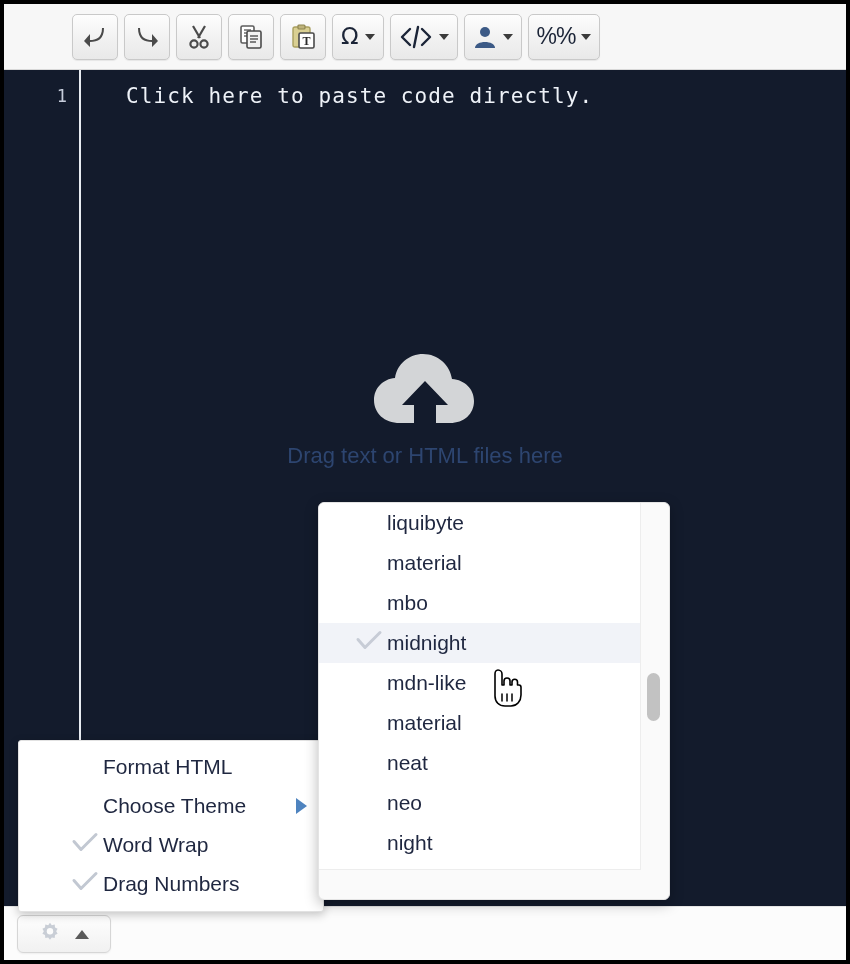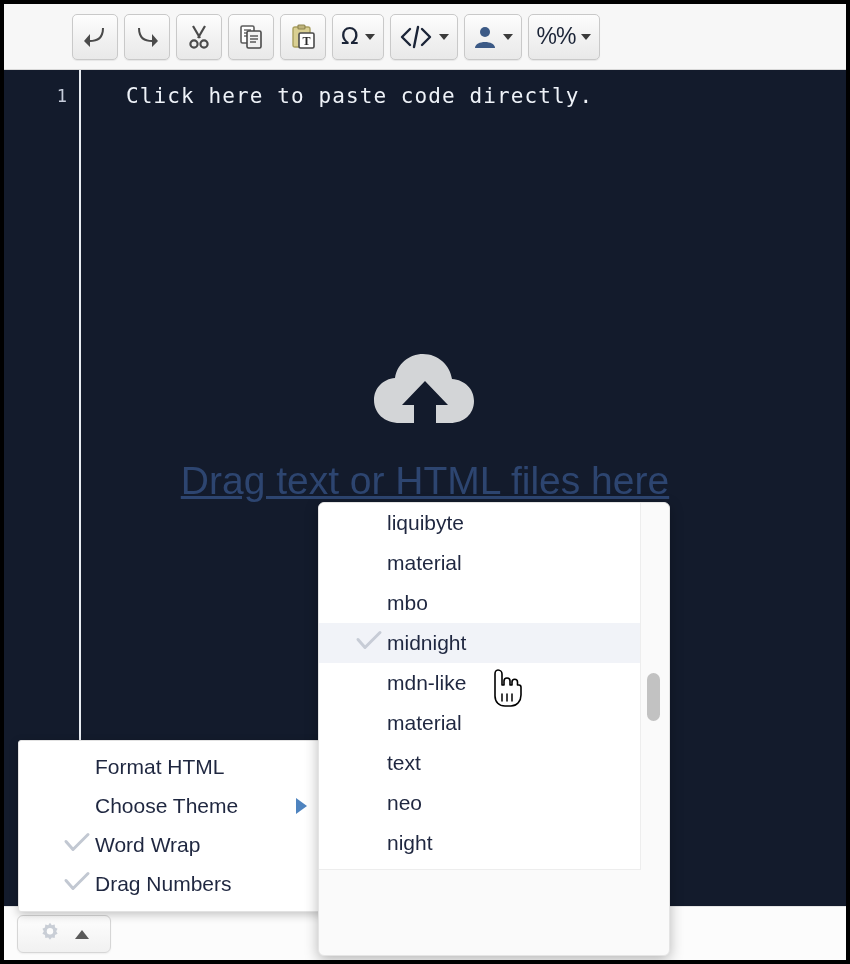--- a/index.html
+++ b/index.html
@@ -120,38 +120,37 @@
 
   .dropzone {
     position: absolute;
     left: 0; top: 275px;
     width: 842px;
     text-align: center;
     pointer-events: none;
   }
   .dropzone svg { display: block; margin: 0 auto; }
   .dropzone .dz-text {
-    margin-top: 28px;
-    font-size: 39px;
+    margin-top: 12px;
+    font-size: 22px;
     color: #2d4570;
     font-family: "Liberation Sans", sans-serif;
-    text-decoration: underline;
   }
 
   
   .ctx-menu {
     position: absolute;
     left: 18px;
     top: 740px;
     width: 306px;
     background: #ffffff;
     border: 1px solid #e2e2e2;
     border-radius: 3px;
     box-shadow: 0 3px 10px rgba(0,0,0,0.22);
-    padding: 6px 0 8px 8px;
+    padding: 6px 0 8px 16px;
     z-index: 30;
   }
   .ctx-item {
     position: relative;
     height: 39px;
     display: flex;
     align-items: center;
     padding-left: 68px;
     font-size: 21px;
     color: #1f2740;
@@ -174,21 +173,21 @@
     border-bottom: 8px solid transparent;
     border-left: 11px solid #4e83bf;
   }
 
   
   .theme-menu {
     position: absolute;
     left: 318px;
     top: 502px;
     width: 352px;
-    height: 454px;
+    height: 398px;
     background: #fafafa;
     border: 1px solid #e4e4e4;
     border-radius: 6px;
     box-shadow: 0 4px 14px rgba(0,0,0,0.28);
     z-index: 40;
     overflow: hidden;
   }
   .theme-inner {
     position: absolute;
     left: 0; top: 0;
@@ -434,21 +433,21 @@
         </span>
         <span>midnight</span>
       </div>
       <div class="theme-item">
         <span>mdn-like</span>
       </div>
       <div class="theme-item">
         <span>material</span>
       </div>
       <div class="theme-item">
-        <span>text</span>
+        <span>neat</span>
       </div>
       <div class="theme-item">
         <span>neo</span>
       </div>
       <div class="theme-item">
         <span>night</span>
       </div>
     </div>
 
     <div class="theme-scroll-track">

